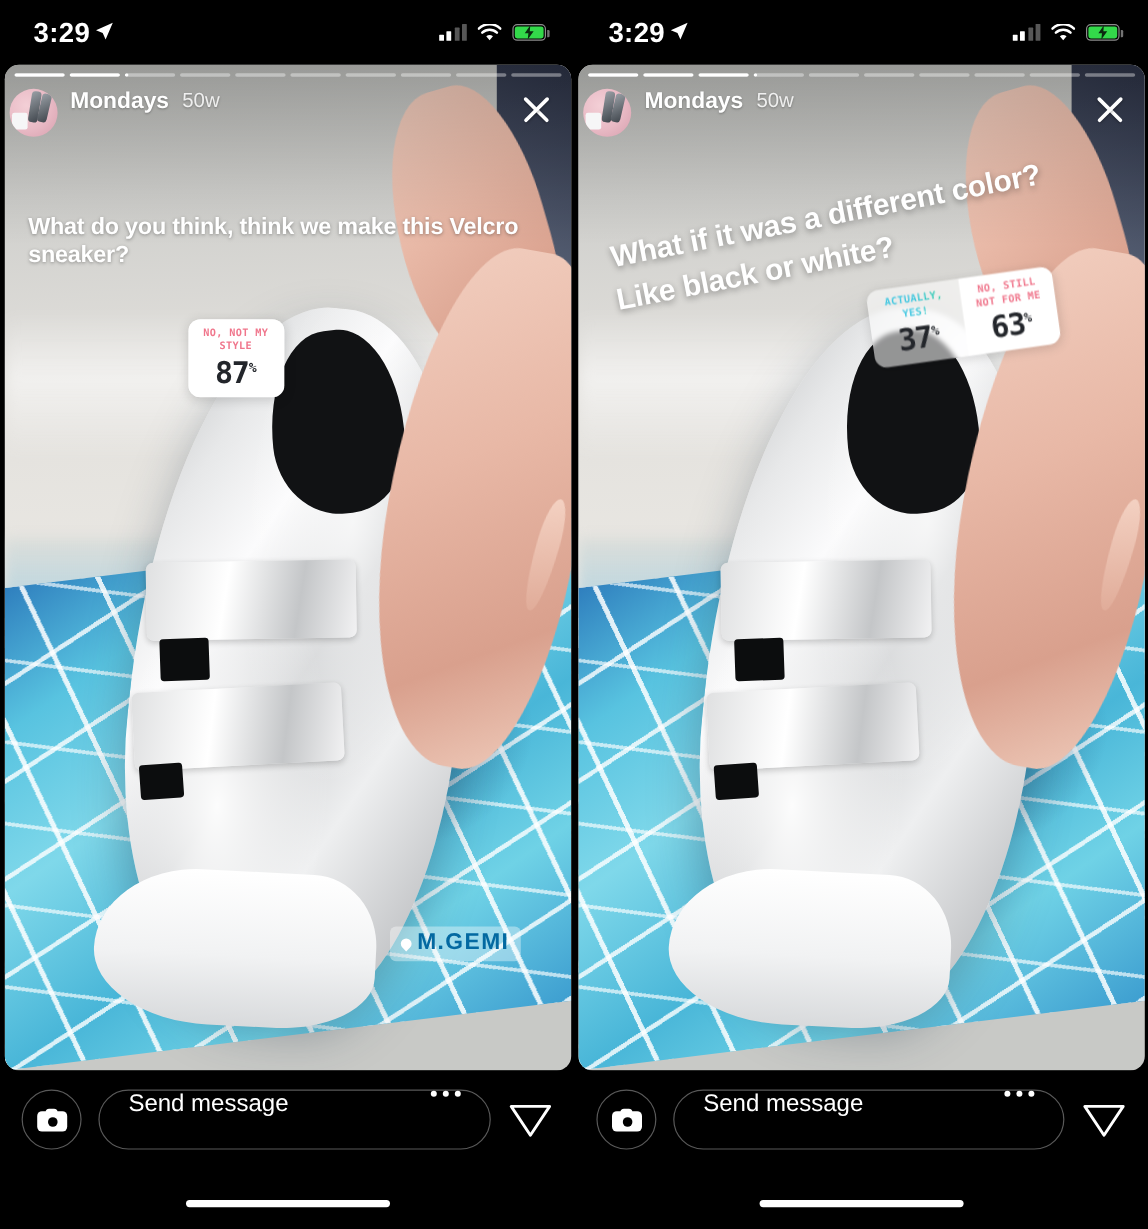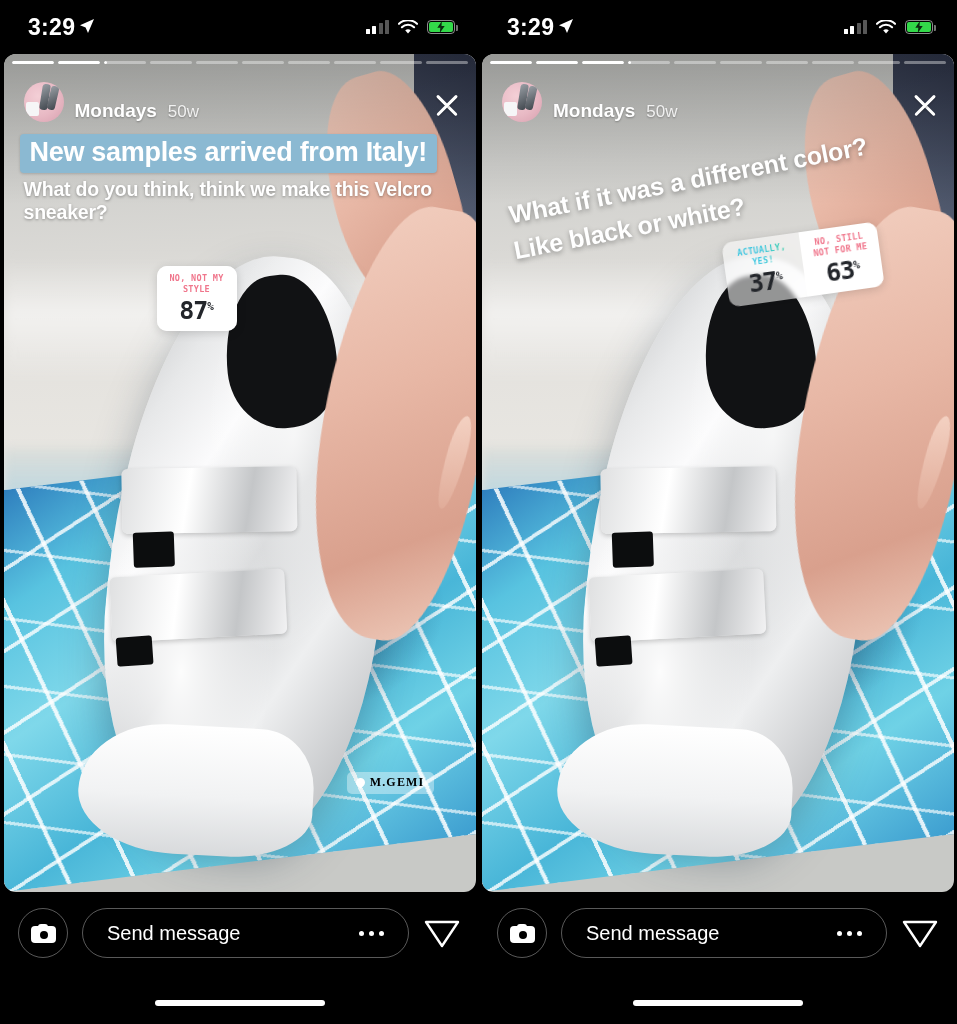--- a/index.html
+++ b/index.html
@@ -117,22 +117,22 @@
   .dark-edge { position:absolute; right:0; top:0; width: 13%; height: 30%;
                background: linear-gradient(200deg, #2b3144 0%, #515a6e 60%, rgba(120,130,150,0) 100%); }
   .photo-veil { position:absolute; inset:0; background: linear-gradient(180deg, rgba(0,0,0,.18) 0%, rgba(0,0,0,0) 18%); }
 
   
   .progress { position: absolute; left: 8px; right: 8px; top: 7px; display: flex; gap: 4px; z-index: 6; }
   .seg { flex: 1; height: 3px; border-radius: 2px; background: rgba(255,255,255,.38); overflow: hidden; }
   .seg > span { display: block; height: 100%; background: #fff; border-radius: 2px; }
 
   
-  .story-head { position: absolute; left: 20px; right: 12px; top: 20px; height: 48px;
-                display: flex; align-items: flex-end; z-index: 6; }
+  .story-head { position: absolute; left: 4px; right: 12px; top: 20px; height: 48px;
+                display: flex; align-items: flex-start; z-index: 6; }
   .avatar { width: 40px; height: 40px; border-radius: 50%; overflow: hidden; flex: none;
             background: radial-gradient(circle at 35% 35%, #f3cfd6 0%, #e8b9c4 55%, #d79fae 100%);
             position: relative; }
   .av-shoe { position: absolute; background: linear-gradient(140deg,#9aa0a6,#40464d); border-radius: 3px; }
   .av-shoe.a1 { left: 17px; top: 2px; width: 8px; height: 26px; transform: rotate(9deg); }
   .av-shoe.a2 { left: 25px; top: 4px; width: 8px; height: 24px; transform: rotate(13deg); }
   .av-card { position:absolute; left: 2px; bottom: 6px; width: 13px; height: 14px; background:#f6f6f7; border-radius: 2px; }
   .uname { color:#fff; font-size: 19px; font-weight: bold; margin-left: 11px; text-shadow: 0 1px 2px rgba(0,0,0,.3); }
   .age { color: rgba(255,255,255,.86); font-size: 17px; margin-left: 11px; text-shadow: 0 1px 2px rgba(0,0,0,.3); }
   .closeb { margin-left: auto; width: 34px; height: 34px; position: relative; cursor: pointer; }
@@ -179,38 +179,38 @@
                    font-family: "DejaVu Sans Mono", monospace; letter-spacing: -1px; }
   .poll .opt-pct sup { font-size: 11px; font-weight: bold; vertical-align: super; letter-spacing: 0; }
 
   .poll.p1 { left: 153px; top: 212px; }
   .poll.p2 { left: 243px; top: 178px; transform: rotate(-8deg); }
   .poll.p2 .opt { width: 78px; }
 
   
   .loc-sticker {
     position: absolute; right: 42px; top: 718px; z-index: 5;
-    background: rgba(255,255,255,.38); color: #000000; border-radius: 5px;
-    padding: 3px 9px 4px; font-size: 12px; font-weight: bold; letter-spacing: 1.2px;
-    display: flex; align-items: center; gap: 5px; font-family: Liberation Serif, serif;
+    background: rgba(255,255,255,.38); color: #0369a1; border-radius: 5px;
+    padding: 3px 9px 4px; font-size: 19px; font-weight: bold; letter-spacing: 1.2px;
+    display: flex; align-items: center; gap: 5px; font-family: Liberation Sans, sans-serif;
   }
   .pin { width: 9px; height: 9px; border-radius: 50% 50% 50% 0; background:#fff; transform: rotate(-45deg); }
 
   
   .bottom { position: absolute; left: 0; right: 0; bottom: 0; height: 132px; background:#000; }
   .reply { position: absolute; left: 0; right: 0; top: 14px; height: 54px;
            display: flex; align-items: center; padding: 0 18px; gap: 14px; }
   .camb { width: 50px; height: 50px; border-radius: 50%; border: 1.3px solid rgba(255,255,255,.35);
           display:flex; align-items:center; justify-content:center; flex: none; cursor: pointer; }
   .cam-ic { width: 25px; height: 19px; position: relative; }
   .cam-ic .body { position:absolute; inset: 2px 0 0 0; background:#fff; border-radius: 4px; }
   .cam-ic .hump { position:absolute; left: 7px; top: 0; width: 10px; height: 5px; background:#fff; border-radius: 3px 3px 0 0; }
   .cam-ic .lens { position:absolute; left: 9px; top: 7px; width: 8px; height: 8px; border-radius:50%; background:#000; }
   .msgbox { flex: 1; height: 50px; border: 1.3px solid rgba(255,255,255,.35); border-radius: 26px;
-            display: flex; align-items: center; padding: 0 24px; cursor: text; }
+            display: flex; align-items: flex-start; padding: 0 24px; cursor: text; }
   .msgbox .ph { color: #fff; font-size: 20px; }
   .dots { margin-left: auto; display: flex; gap: 5px; }
   .dots i { width: 5px; height: 5px; border-radius: 50%; background: #fff; display:block; }
   .sendb { width: 38px; height: 34px; flex: none; cursor: pointer; }
   .homebar { position: absolute; left: 50%; transform: translateX(-50%); bottom: 18px;
              width: 170px; height: 6px; border-radius: 4px; background: #fff; }
 </style>
 </head>
 <body>
 
@@ -306,21 +306,20 @@
         <div class="avatar">
           <span class="av-shoe a1"></span>
             <span class="av-shoe a2"></span>
             <span class="av-card"></span>
         </div>
         <span class="uname">Mondays</span>
         <span class="age">50w</span>
         <div class="closeb"></div>
       </div>
 
-      <div class="headline">New samples arrived from Italy!</div>
       <div class="subline">What do you think, think we make this Velcro sneaker?</div>
 
       <div class="poll p1">
         <div class="opt win">
           <div class="opt-label no">NO, NOT MY STYLE</div>
           <div class="opt-pct"><span>87</span><sup>%</sup></div>
         </div>
       </div>
 
       <div class="loc-sticker">

